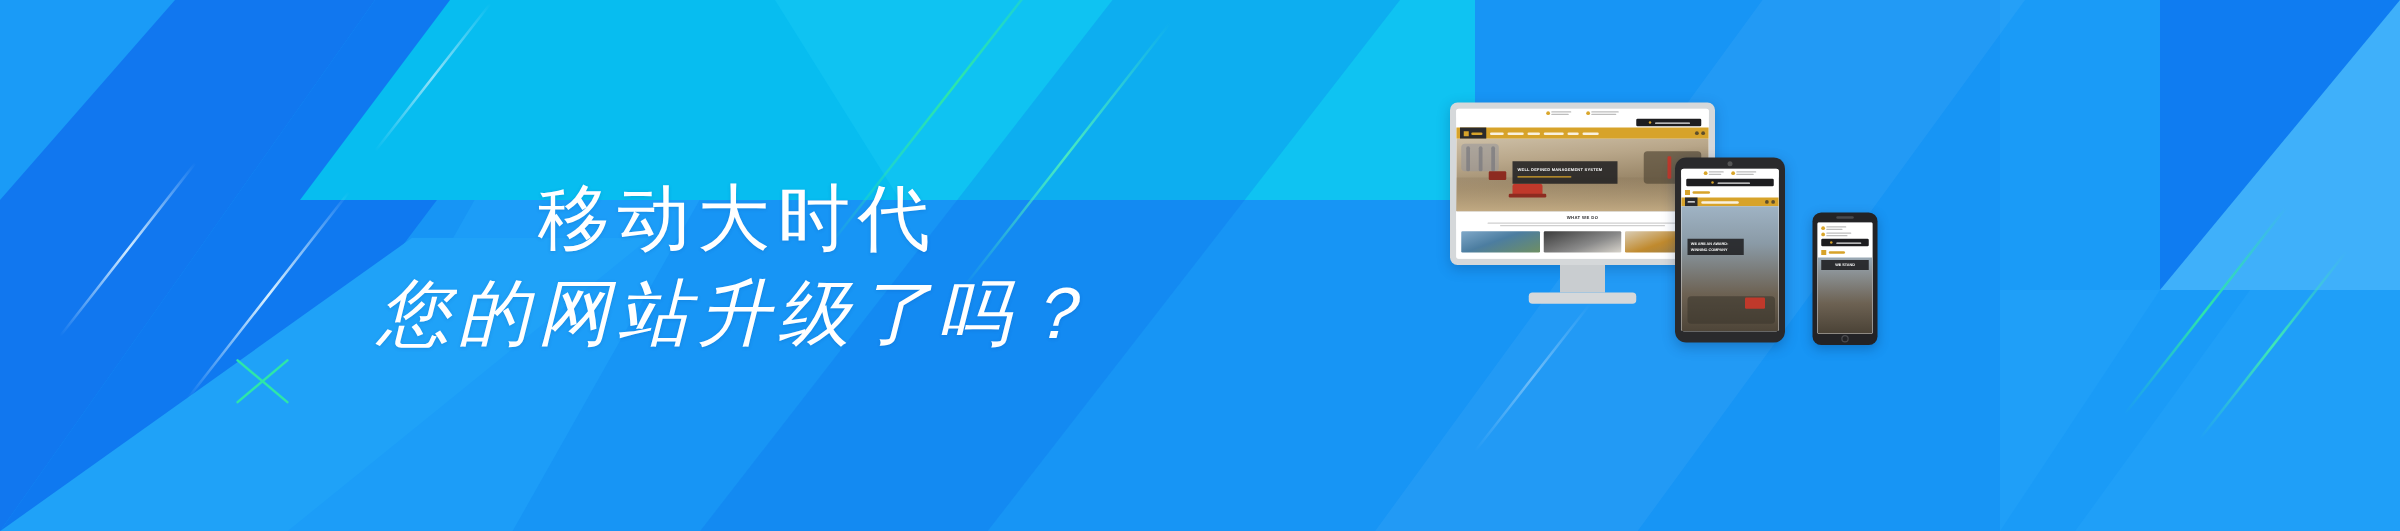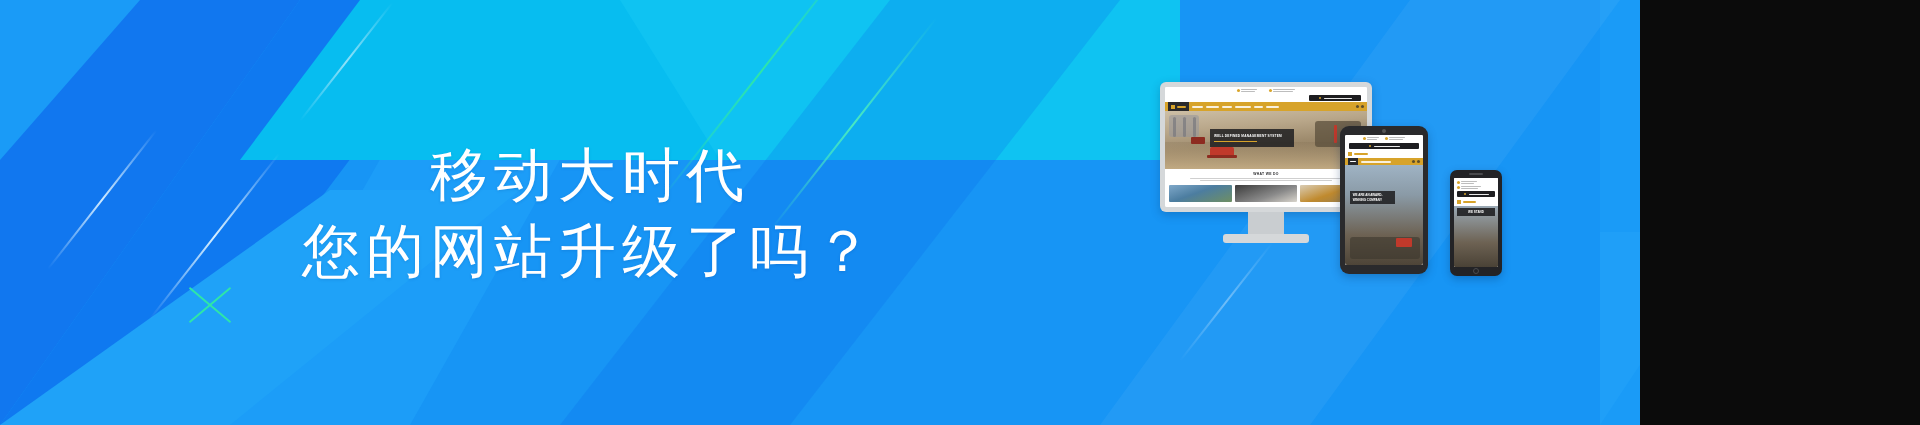--- a/index.html
+++ b/index.html
@@ -1,18 +1,18 @@
 <!DOCTYPE html>
 <html><head>
 <meta charset="utf-8">
 <style>
   html,body{margin:0;padding:0;background:#0b0b0b;}
   *{box-sizing:border-box;}
   #banner{
-    position:relative;width:1640px;height:425px;overflow:hidden;
+    position:relative;width:1920px;height:425px;overflow:hidden;
     font-family:"Liberation Sans","DejaVu Sans",sans-serif;
     background:#1795f5;
   }
   
   .bg{position:absolute;inset:0;overflow:hidden;}
   .poly{position:absolute;}
 
   .lightbeam{
     position:absolute;height:2px;border-radius:2px;
     transform-origin:left center;
@@ -25,21 +25,21 @@
   .cross:before{transform:rotate(40deg);}
   .cross:after{transform:rotate(-40deg);}
 
   
   .copy{position:absolute;left:0;top:0;width:1180px;height:425px;
         display:flex;flex-direction:column;align-items:center;justify-content:center;
         z-index:6;pointer-events:none;}
   .h1{color:#ffffff;font-size:58px;line-height:1.26;letter-spacing:6px;
       font-weight:400;text-align:center;white-space:nowrap;margin:0;
       text-shadow:0 1px 3px rgba(0,60,140,.18);}
-  .h1.l2{margin-top:2px;}
+  .h1.l2{margin-top:2px;font-style:italic;}
   .sub{color:#ffffff;font-size:23px;letter-spacing:3px;margin-top:46px;
        text-align:center;white-space:nowrap;font-weight:400;
        text-shadow:0 1px 2px rgba(0,60,140,.18);}
 
   
   .devices{position:absolute;left:1160px;top:60px;width:460px;height:260px;z-index:8;}
 
   
   .monitor{position:absolute;left:0;top:22px;width:212px;}
   .mon-bezel{width:212px;height:130px;background:#d5d8da;border-radius:6px;padding:5px;

